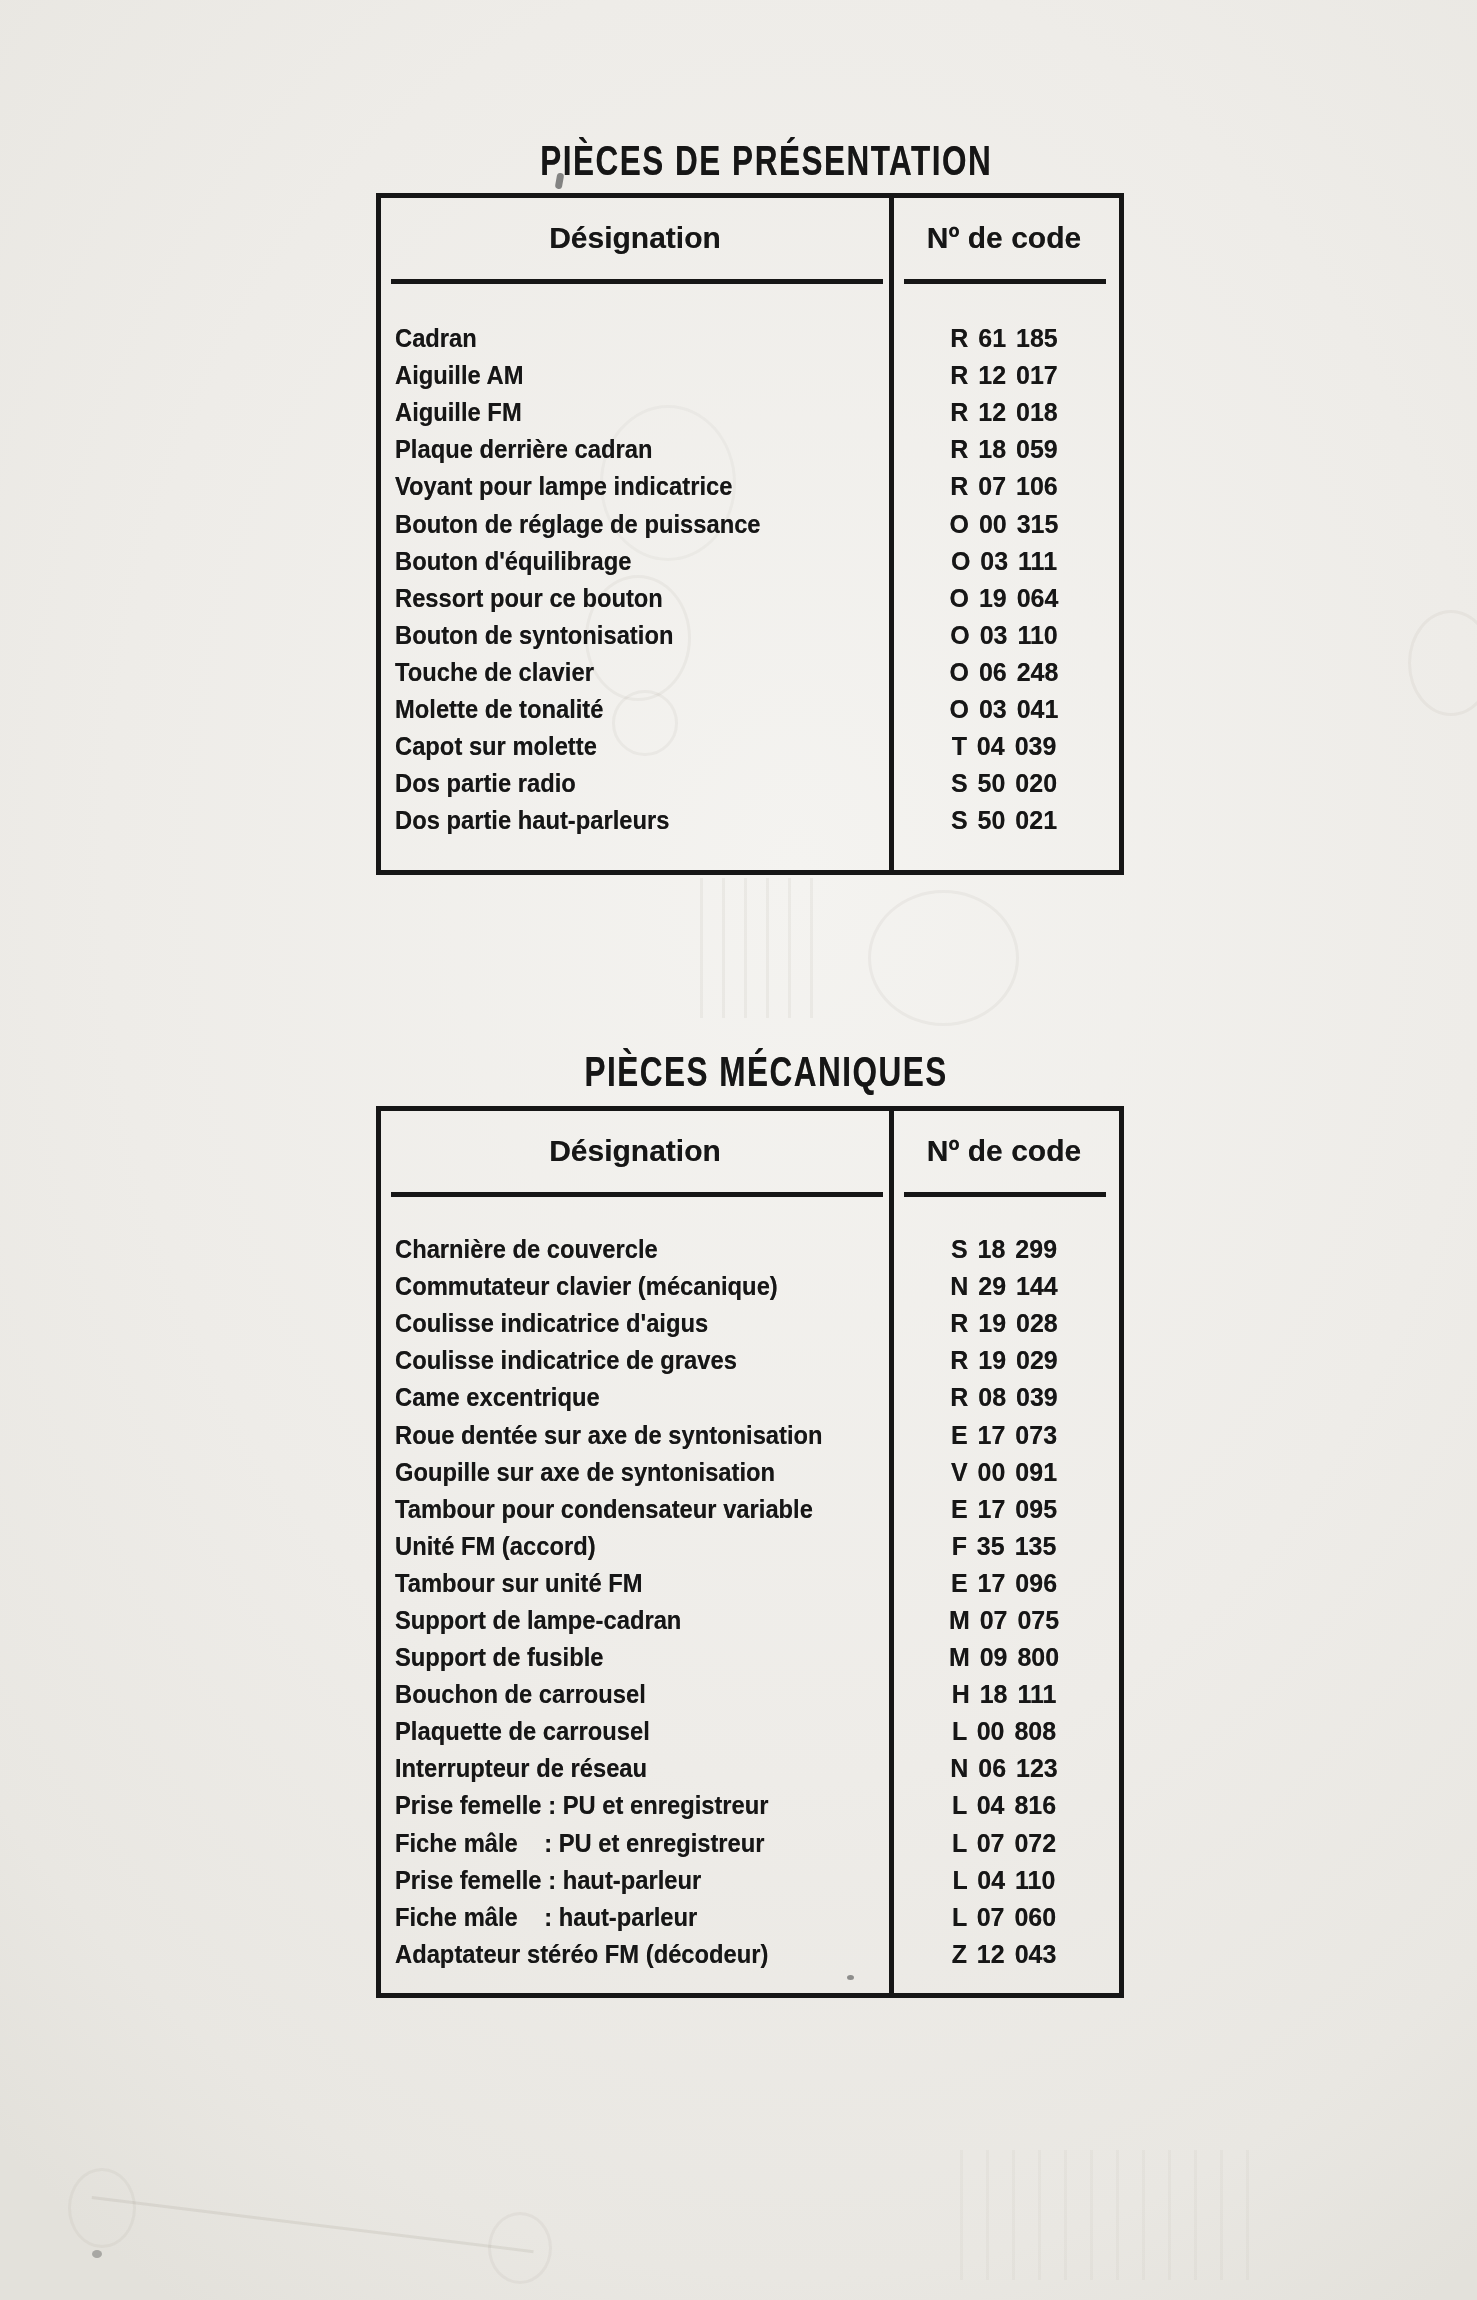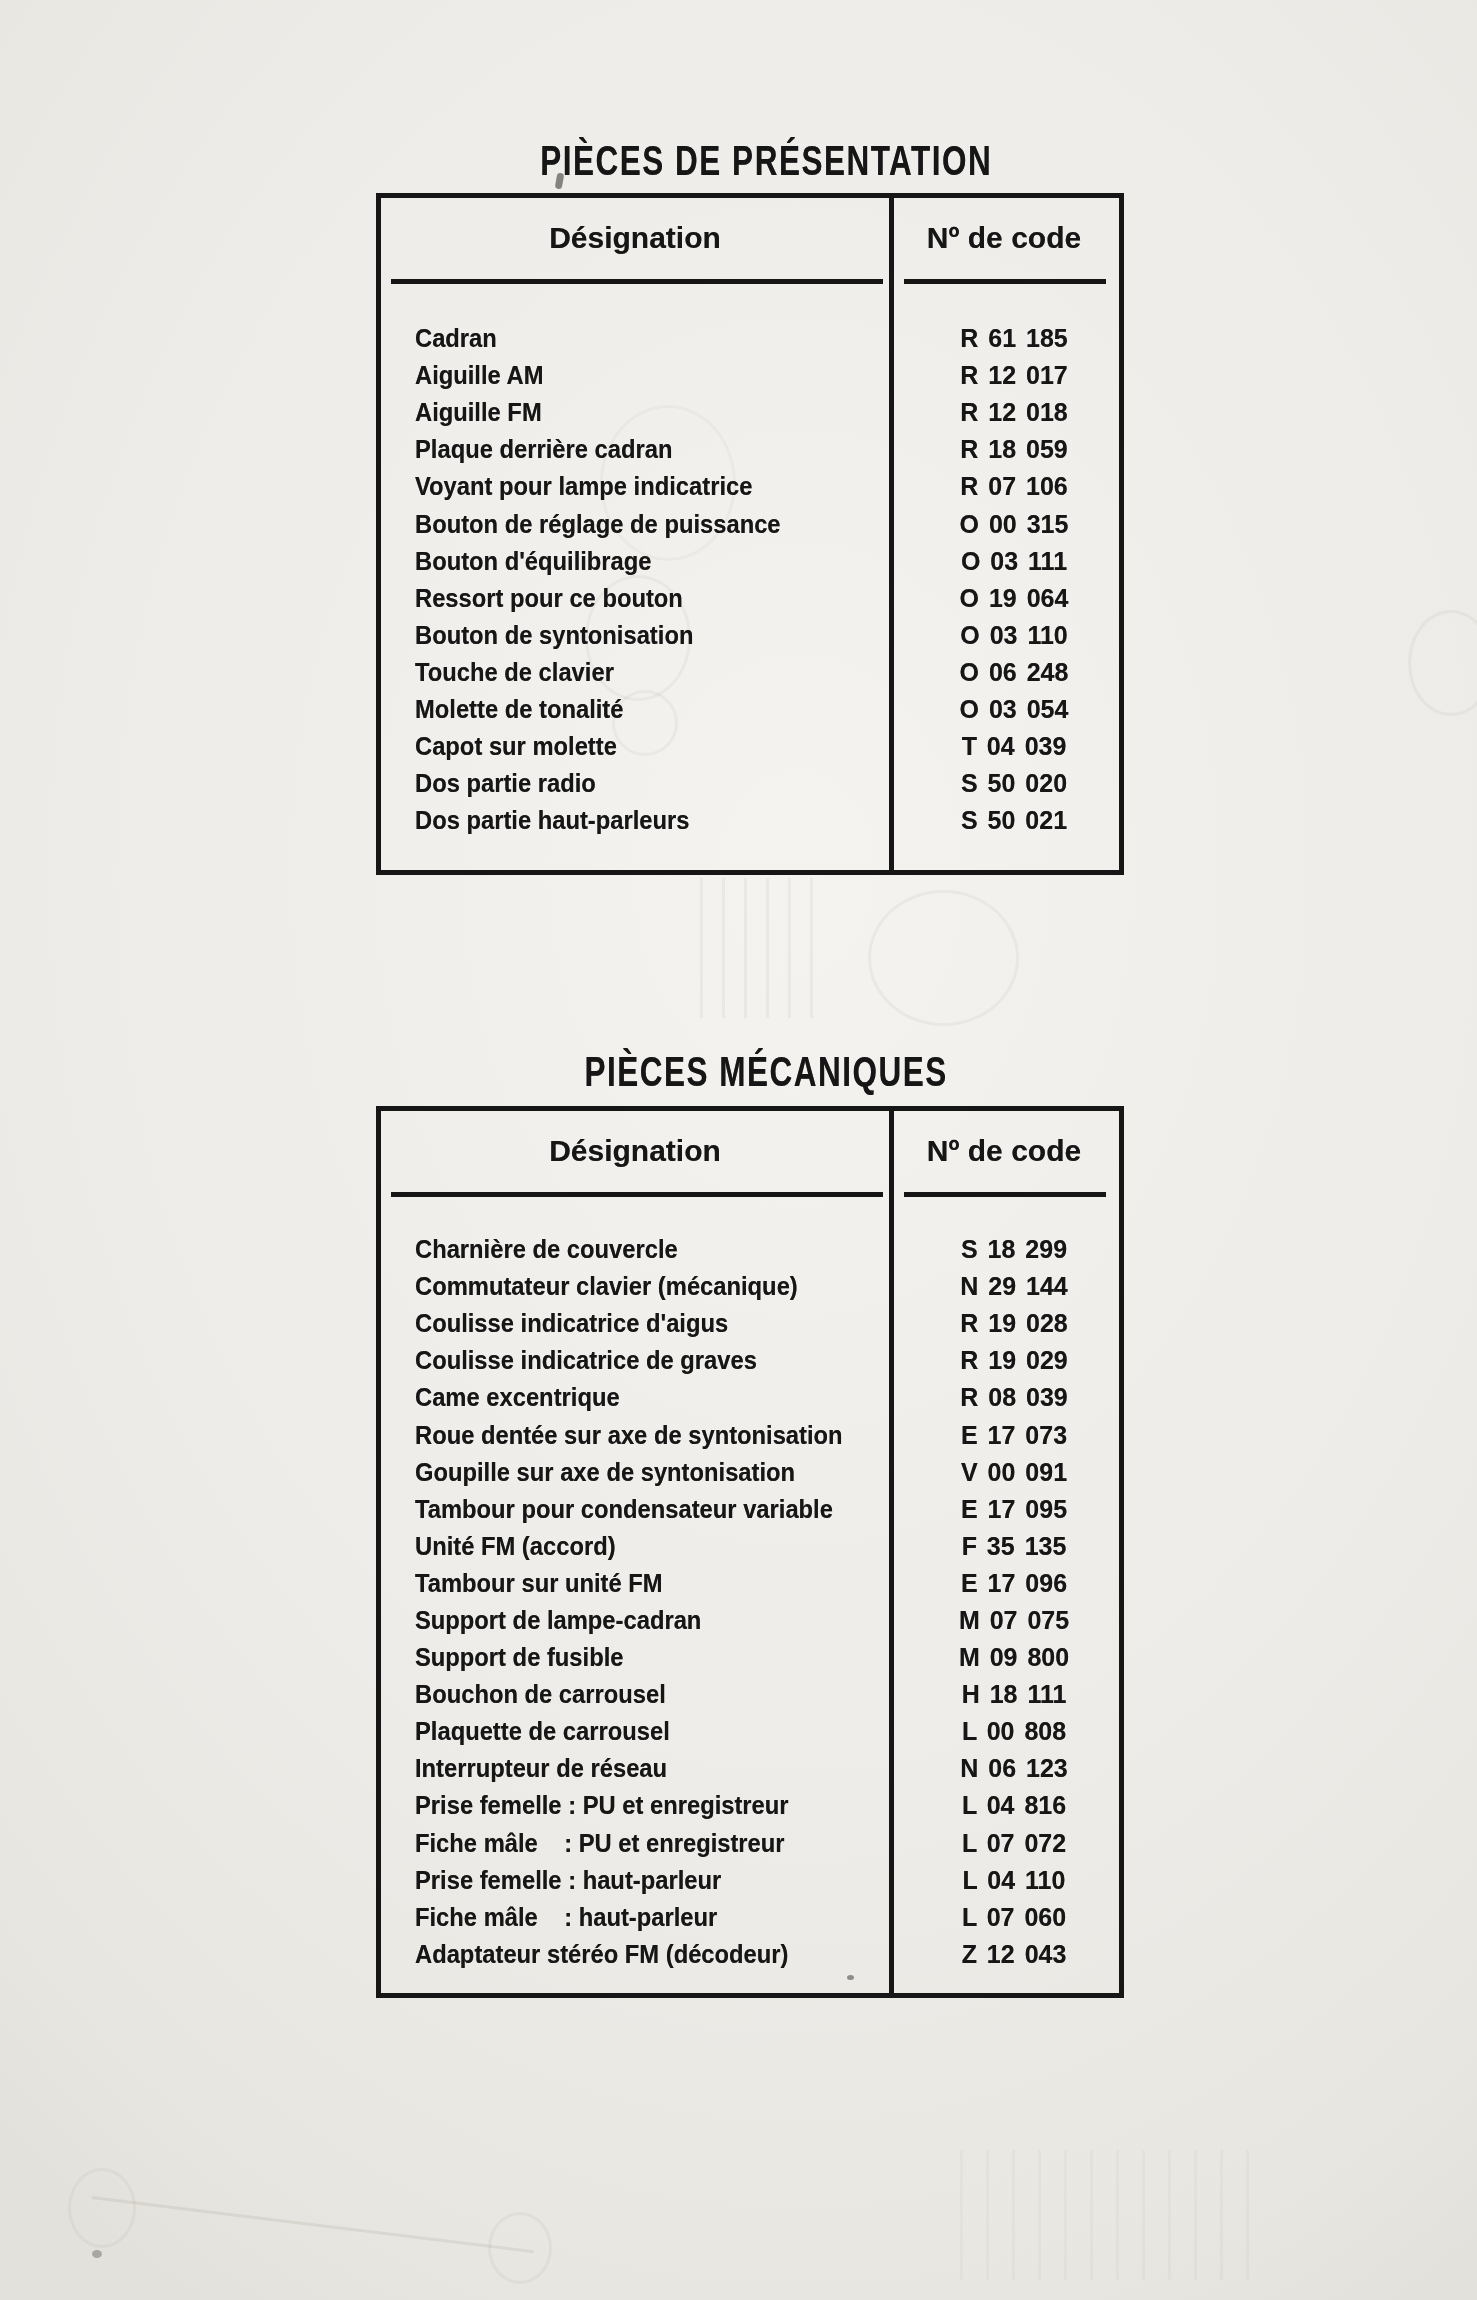--- a/index.html
+++ b/index.html
@@ -62,21 +62,21 @@
   .th-designation{width:508px;}
   .th-code{flex:1;}
 
   .rule{position:absolute;height:5px;background:var(--ink);top:81px;}
   .rule-left{left:10px;width:492px;}
   .rule-right{left:523px;width:202px;}
 
   .rows{position:absolute;left:0;width:100%;}
   .section-0 .rows{top:122px;}
   .section-1 .rows{top:120px;}
-  .row{display:flex;height:37.1px;align-items:center;margin-left:20px;}
+  .row{display:flex;height:37.1px;align-items:center;}
   .cell-designation{width:508px;padding-left:14px;box-sizing:border-box;}
   .dtext{
     display:inline-block;white-space:nowrap;
     transform:scaleX(0.95);transform-origin:0 50%;
     font-size:25px;font-weight:700;
   }
   .cell-code{flex:1;text-align:center;}
   .ctext{font-size:25px;font-weight:700;word-spacing:3px;white-space:nowrap;}
 
   .table-title,.th,.dtext,.ctext{text-shadow:0 0 0.5px rgba(22,22,22,0.55);}
@@ -147,21 +147,21 @@
             <div class="row">
     <div class="cell-designation"><span class="dtext">Bouton de syntonisation</span></div>
     <div class="cell-code"><span class="ctext">O 03 110</span></div>
   </div>
             <div class="row">
     <div class="cell-designation"><span class="dtext">Touche de clavier</span></div>
     <div class="cell-code"><span class="ctext">O 06 248</span></div>
   </div>
             <div class="row">
     <div class="cell-designation"><span class="dtext">Molette de tonalité</span></div>
-    <div class="cell-code"><span class="ctext">O 03 054</span></div>
+    <div class="cell-code"><span class="ctext">O 03 041</span></div>
   </div>
             <div class="row">
     <div class="cell-designation"><span class="dtext">Capot sur molette</span></div>
     <div class="cell-code"><span class="ctext">T 04 039</span></div>
   </div>
             <div class="row">
     <div class="cell-designation"><span class="dtext">Dos partie radio</span></div>
     <div class="cell-code"><span class="ctext">S 50 020</span></div>
   </div>
             <div class="row">

